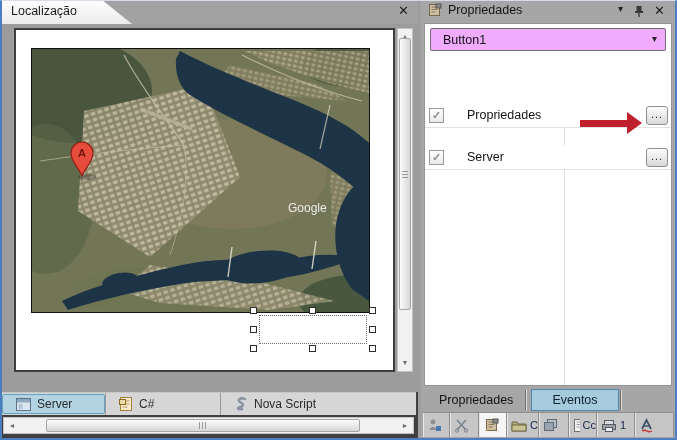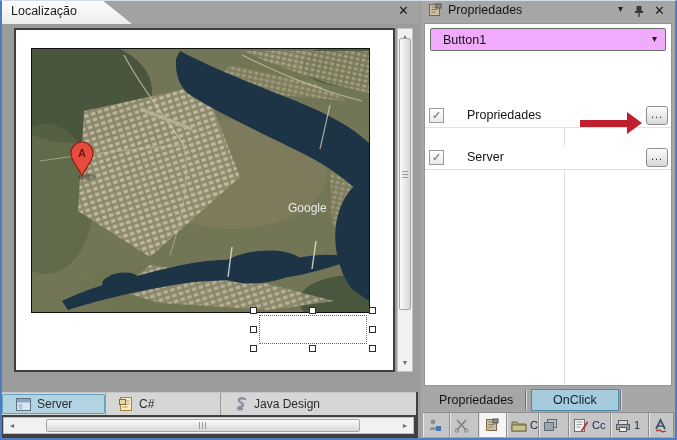--- a/index.html
+++ b/index.html
@@ -186,21 +186,21 @@
           <line x1="3.5" y1="7" x2="10.5" y2="7" stroke="#b89858"></line>
           <line x1="3.5" y1="10" x2="8.5" y2="10" stroke="#b89858"></line>
           <rect x="0.5" y="2.5" width="6" height="5" fill="#e8d9a8" stroke="#8a6a20"></rect>
         </svg>
         <span>C#</span>
       </div>
       <div class="vt" style="width:104px">
         <svg width="14" height="14">
           <path d="M11,2 C6,0 3,3 6,5 C10,7 10,9 6,10 C3,11 3,13 8,12" fill="none" stroke="#8792a0" stroke-width="2.4" stroke-linecap="round"></path>
         </svg>
-        <span>Java Design</span>
+        <span>Nova Script</span>
       </div>
     </div>
 
     <div class="hscroll">
       <div class="hs-btn left"><span>◄</span></div>
       <div class="hs-thumb">
           <div class="grip-h"></div>
         </div>
       <div class="hs-btn right"><span>►</span></div>
     </div>
@@ -254,21 +254,21 @@
           <span>✓</span>
         </div>
         <span class="rname">Server</span>
         <div class="dots-btn">...</div>
       </div>
     </div>
 
     <div class="rp-tabs">
       <div class="rp-tab plain">Propriedades</div>
       <div class="rp-tab-sep" style="left:104px"></div>
-      <div class="rp-tab active">OnClick</div>
+      <div class="rp-tab active">Eventos</div>
       <div class="rp-tab-sep" style="left:199px"></div>
     </div>
 
     <div class="icon-strip">
       <div class="it" style="width:27px">
         <svg width="15" height="15">
           <circle cx="6" cy="4" r="2.4" fill="#8a8f96"></circle>
           <path d="M2.5,12 C2.5,8 9.5,8 9.5,12 Z" fill="#8a8f96"></path>
           <rect x="9" y="8" width="5" height="5" fill="#4a76b0"></rect>
         </svg>
@@ -297,21 +297,21 @@
           <rect x="1" y="6" width="14" height="6" fill="#c8c293" stroke="#6f6b45"></rect>
         </svg>
         <span class="it-label">C</span>
       </div>
       <div class="it" style="width:30px">
         <svg width="15" height="14">
           <rect x="4.5" y="1.5" width="9" height="8" fill="#b6bec6" stroke="#5f6a74"></rect>
           <rect x="1.5" y="4.5" width="9" height="8" fill="#9aa4ae" stroke="#5f6a74"></rect>
         </svg>
       </div>
-      <div class="it" style="width:42px">
+      <div class="it" style="width:28px">
         <svg width="16" height="15">
           <rect x="1.5" y="1.5" width="10" height="12" fill="#f2f2f2" stroke="#707070"></rect>
           <line x1="3.5" y1="4" x2="9.5" y2="4" stroke="#9aa0a6"></line>
           <line x1="3.5" y1="6.5" x2="9.5" y2="6.5" stroke="#9aa0a6"></line>
           <line x1="3.5" y1="9" x2="7.5" y2="9" stroke="#9aa0a6"></line>
           <line x1="14.5" y1="4" x2="8.5" y2="13" stroke="#c03028" stroke-width="1.8"></line>
         </svg>
         <span class="it-label">Cc</span>
       </div>
       <div class="it" style="width:38px">

